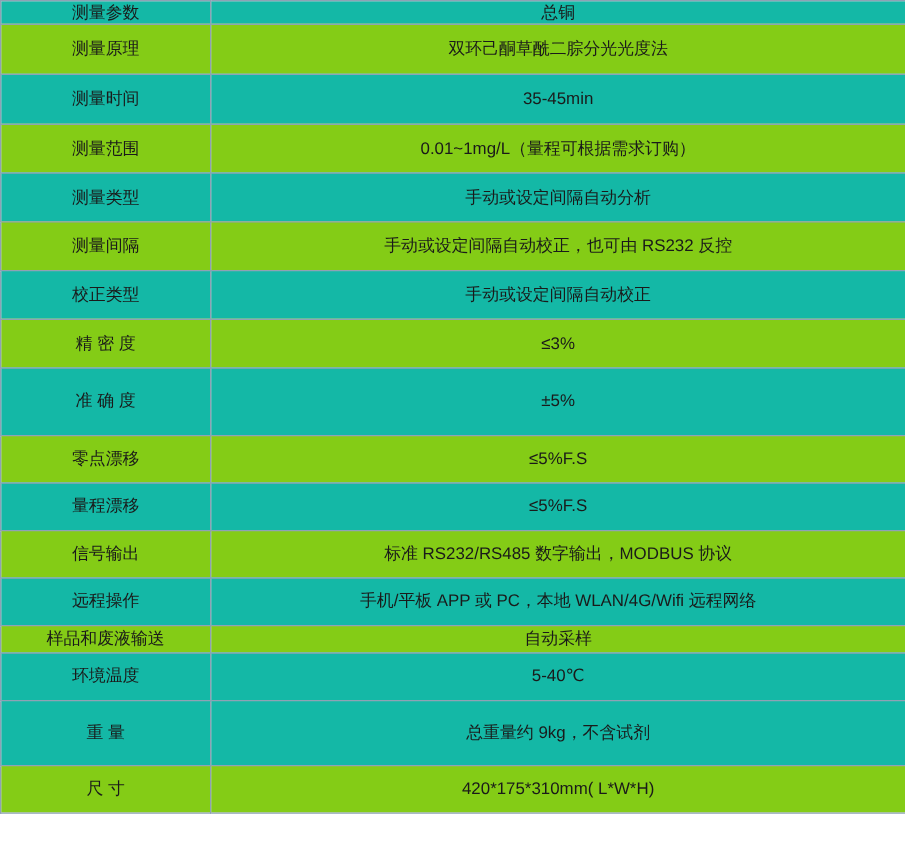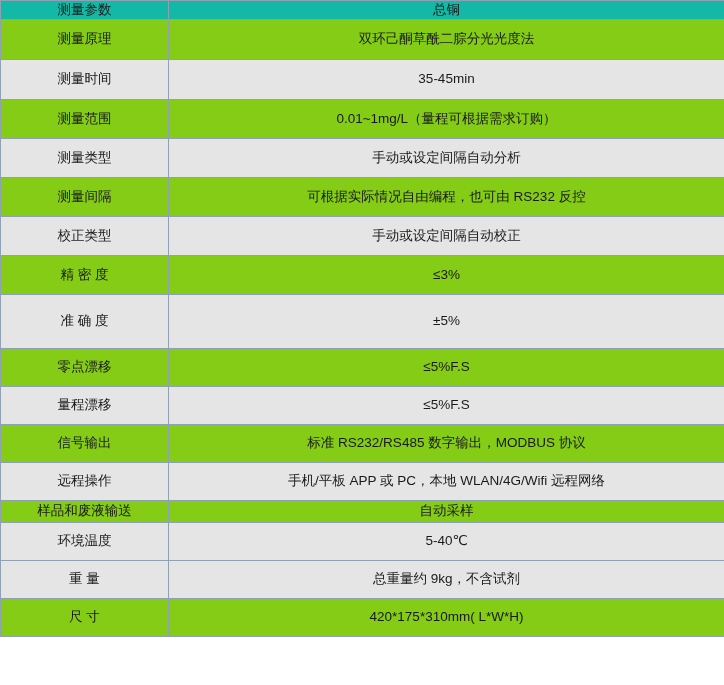--- a/index.html
+++ b/index.html
@@ -25,21 +25,21 @@
     font-size: 13.5px;
     line-height: 1.3;
     padding: 0 6px;
     vertical-align: middle;
   }
   #spec-table tr.header-row td {
     background: #14b8a6;
     font-weight: normal;
   }
   #spec-table tr.odd-row td {
-    background: #e5e5e5;
+    background: #14b8a6;
   }
   #spec-table tr.even-row td {
     background: #84cc16;
   }
   .cell-label {
     text-align: center;
     white-space: nowrap;
   }
   .cell-value {
     text-align: center;
@@ -73,21 +73,21 @@
       <tr class="even-row" style="height: 39px;">
         <td class="cell-label">测量范围</td>
         <td class="cell-value">0.01~1mg/L（量程可根据需求订购）</td>
       </tr>
       <tr class="odd-row" style="height: 39px; margin-top: 28px;">
         <td class="cell-label">测量类型</td>
         <td class="cell-value">手动或设定间隔自动分析</td>
       </tr>
       <tr class="even-row" style="height: 39px;">
         <td class="cell-label">测量间隔</td>
-        <td class="cell-value">可根据实际情况自由编程，也可由 RS232 反控</td>
+        <td class="cell-value">手动或设定间隔自动校正，也可由 RS232 反控</td>
       </tr>
       <tr class="odd-row" style="height: 39px;">
         <td class="cell-label">校正类型</td>
         <td class="cell-value">手动或设定间隔自动校正</td>
       </tr>
       <tr class="even-row" style="height: 39px;">
         <td class="cell-label">精 密 度</td>
         <td class="cell-value">≤3%</td>
       </tr>
       <tr class="odd-row" style="height: 54px;">
@@ -111,21 +111,21 @@
         <td class="cell-value">手机/平板 APP 或 PC，本地 WLAN/4G/Wifi 远程网络</td>
       </tr>
       <tr class="even-row" style="height: 22px;">
         <td class="cell-label">样品和废液输送</td>
         <td class="cell-value">自动采样</td>
       </tr>
       <tr class="odd-row" style="height: 38px;">
         <td class="cell-label">环境温度</td>
         <td class="cell-value">5-40℃</td>
       </tr>
-      <tr class="odd-row" style="height: 38px;">
+      <tr class="odd-row" style="height: 52px;">
         <td class="cell-label">重  量</td>
         <td class="cell-value">总重量约 9kg，不含试剂</td>
       </tr>
       <tr class="even-row" style="height: 38px;">
         <td class="cell-label">尺  寸</td>
         <td class="cell-value">420*175*310mm( L*W*H)</td>
       </tr>
     </tbody>
 </table>
 

